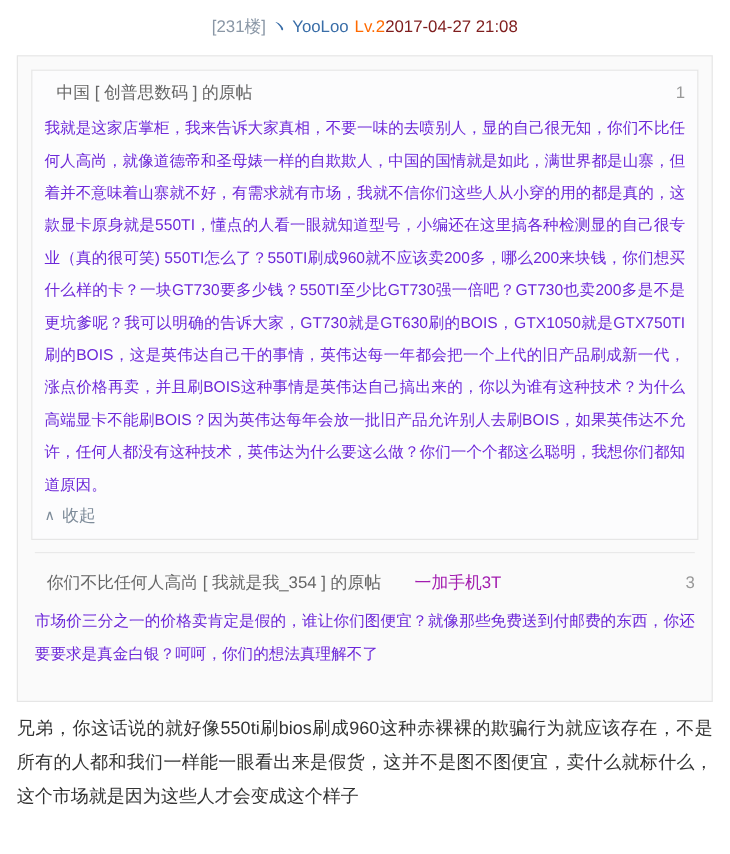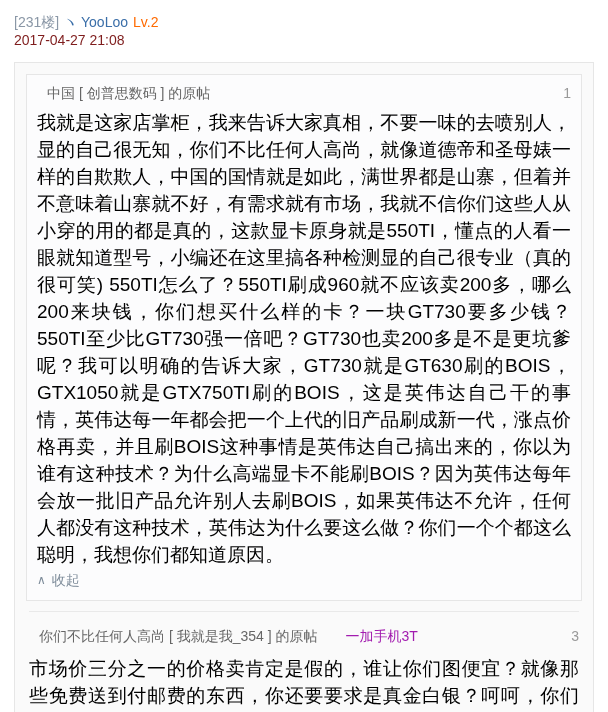--- a/index.html
+++ b/index.html
@@ -9,25 +9,24 @@
     height: 712px;
     font-family: "Liberation Sans", "DejaVu Sans", sans-serif;
     color: #333;
     overflow: hidden;
   }
   .post { padding: 12px 14px 0 14px; }
 
   
   .post-header {
     display: flex;
-    justify-content: flex-end;
+    justify-content: center;
     align-items: baseline;
     font-size: 14px;
     padding: 2px 0 14px 0;
-    flex-direction: column;
   }
   .floor { color: #8a97a6; }
   .username { color: #3a6ea8; text-decoration: none; margin-left: 4px; cursor: pointer; }
   .level { color: #ff6a00; margin-left: 5px; }
   .timestamp { color: #7f1d1d; font-size: 14px; }
 
   
   .quote-block {
     border: 1px solid #e6e6e6;
     background: #fafafa;
@@ -45,23 +44,23 @@
     display: flex;
     align-items: baseline;
     color: #666;
     font-size: 14px;
     padding: 2px 0 6px 0;
   }
   .q-head .q-title { flex: 0 0 auto; margin-left: 10px; }
   .q-head .q-device { margin-left: 28px; color: #a21caf; }
   .q-head .q-num { margin-left: auto; color: #999; font-size: 14px; }
   .q-body {
-    font-size: 19px;
+    font-size: 13px;
     line-height: 27px;
-    color: #000000;
+    color: #6d28d9;
     text-align: justify;
   }
   .collapse-link {
     display: inline-flex;
     align-items: center;
     margin-top: 4px;
     color: #7e8c9a;
     font-size: 14px;
     cursor: pointer;
     text-decoration: none;

